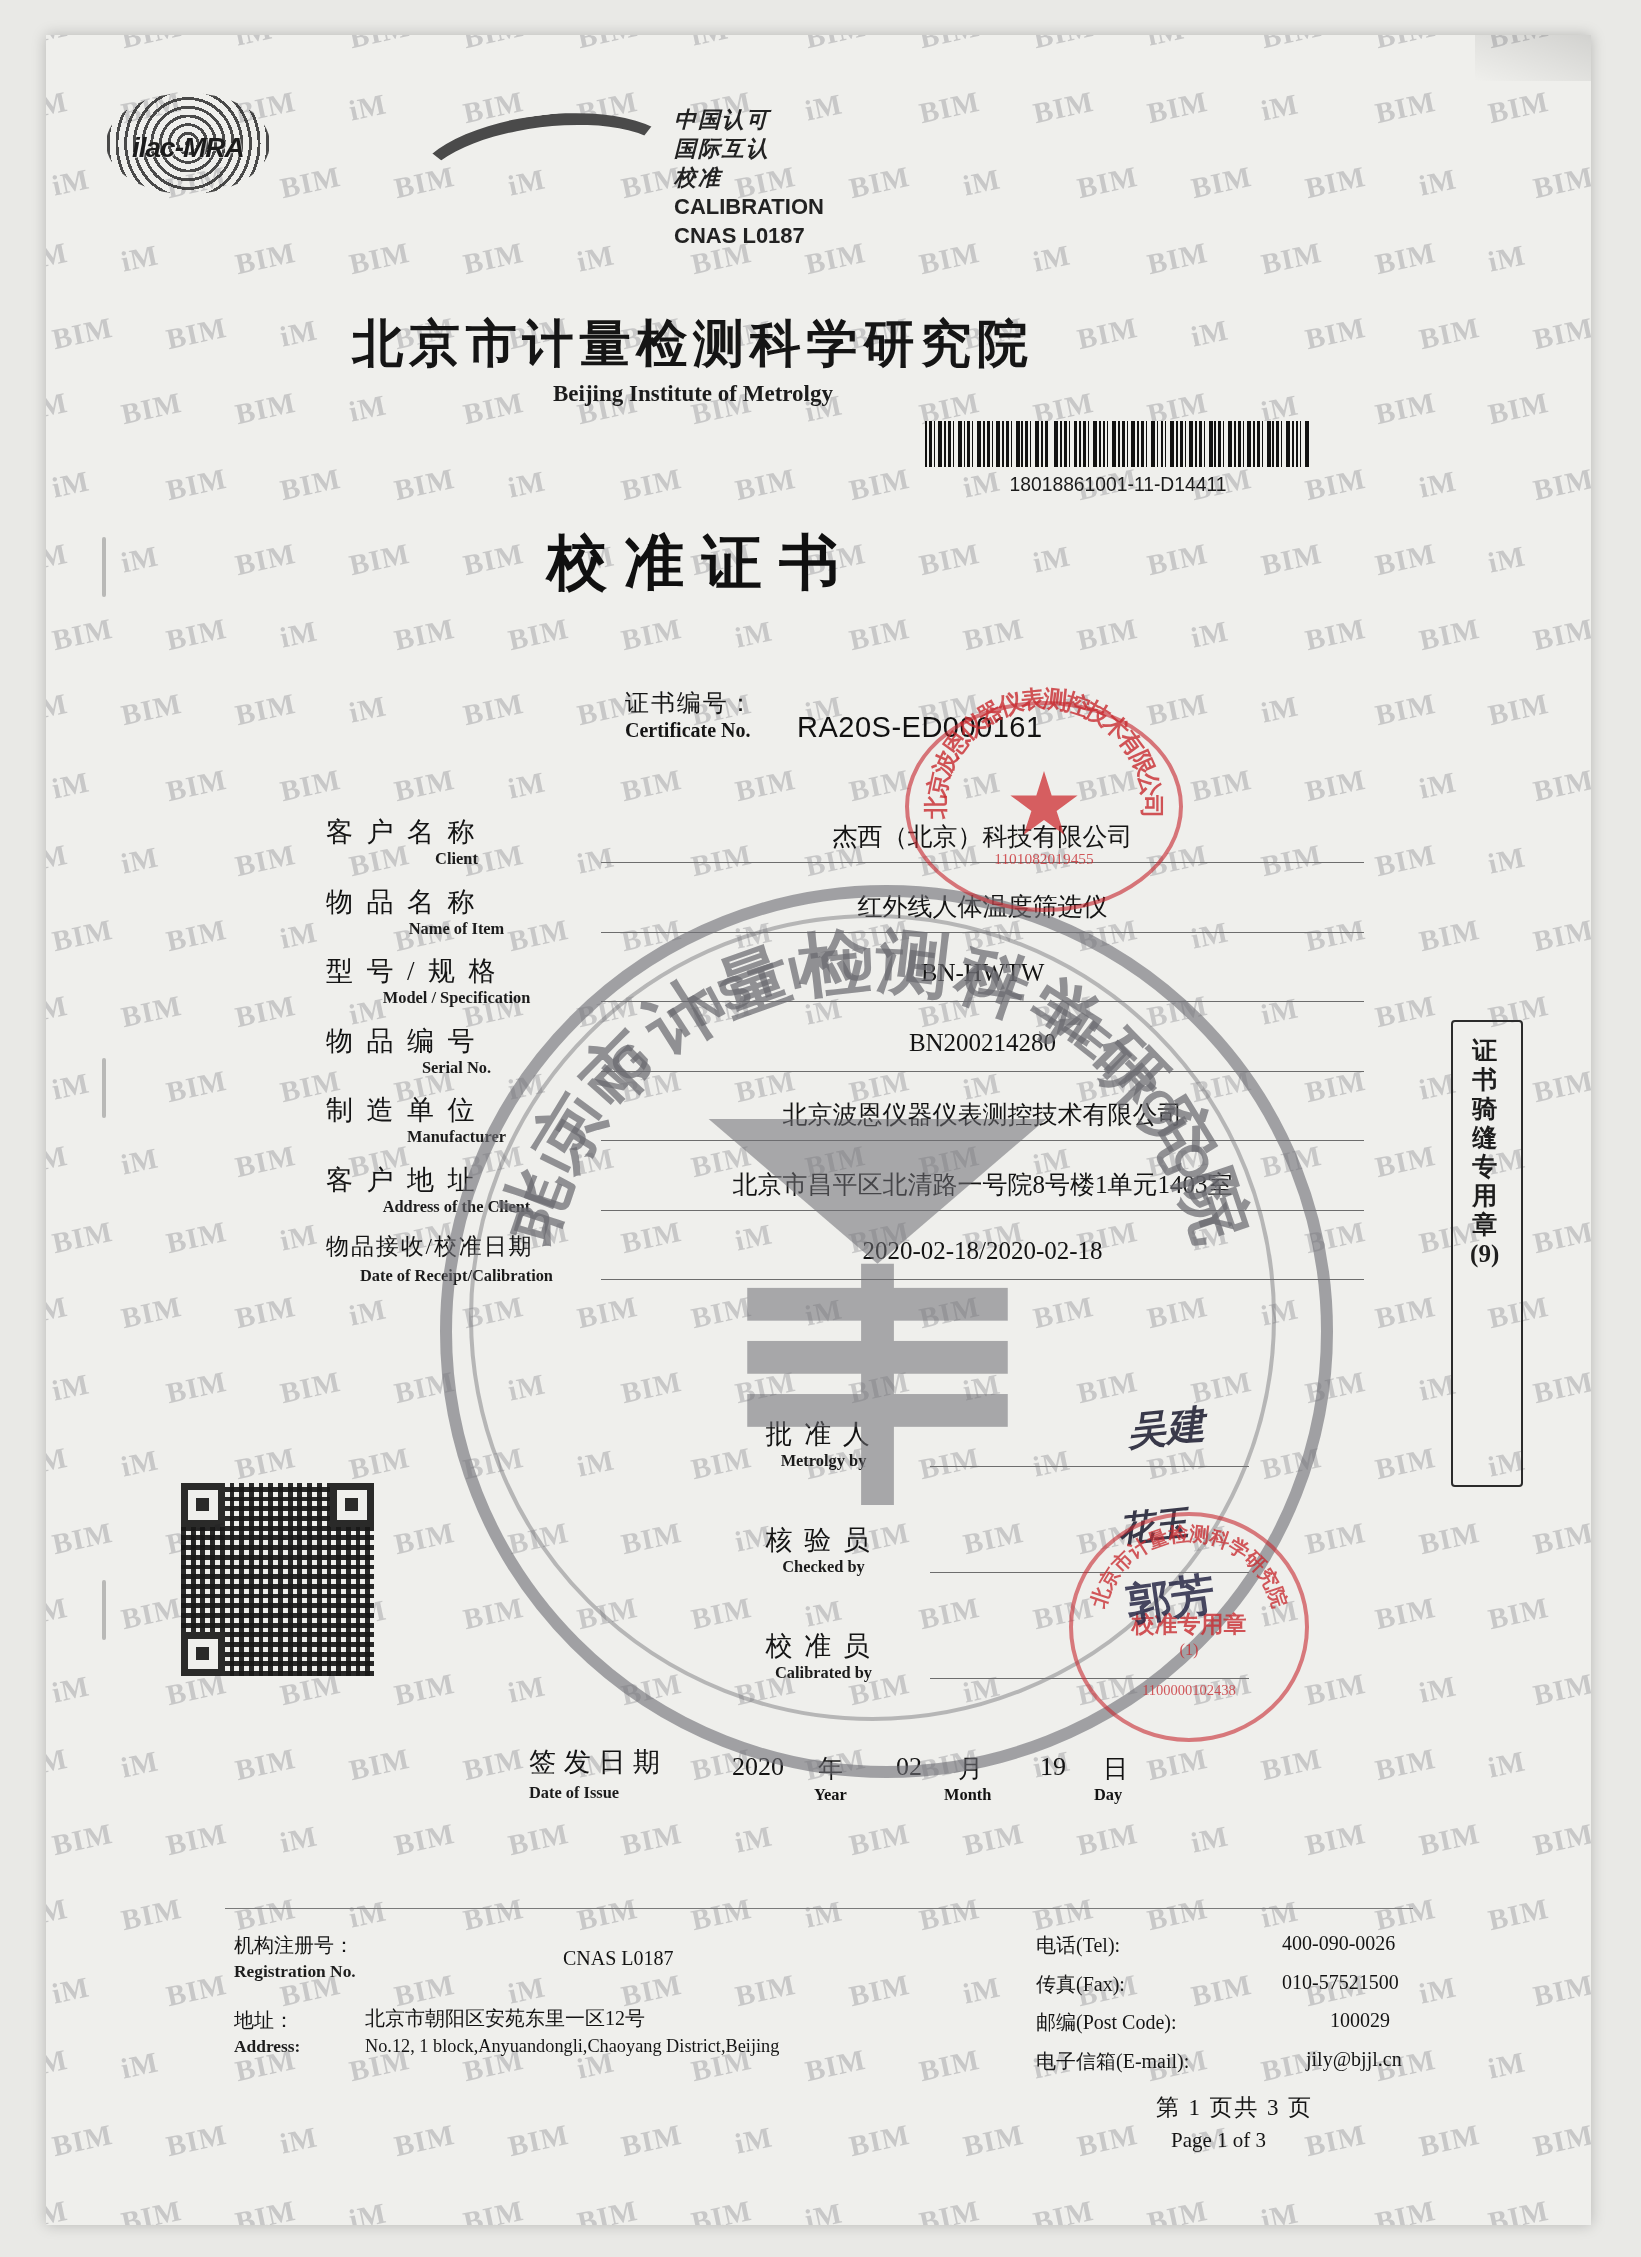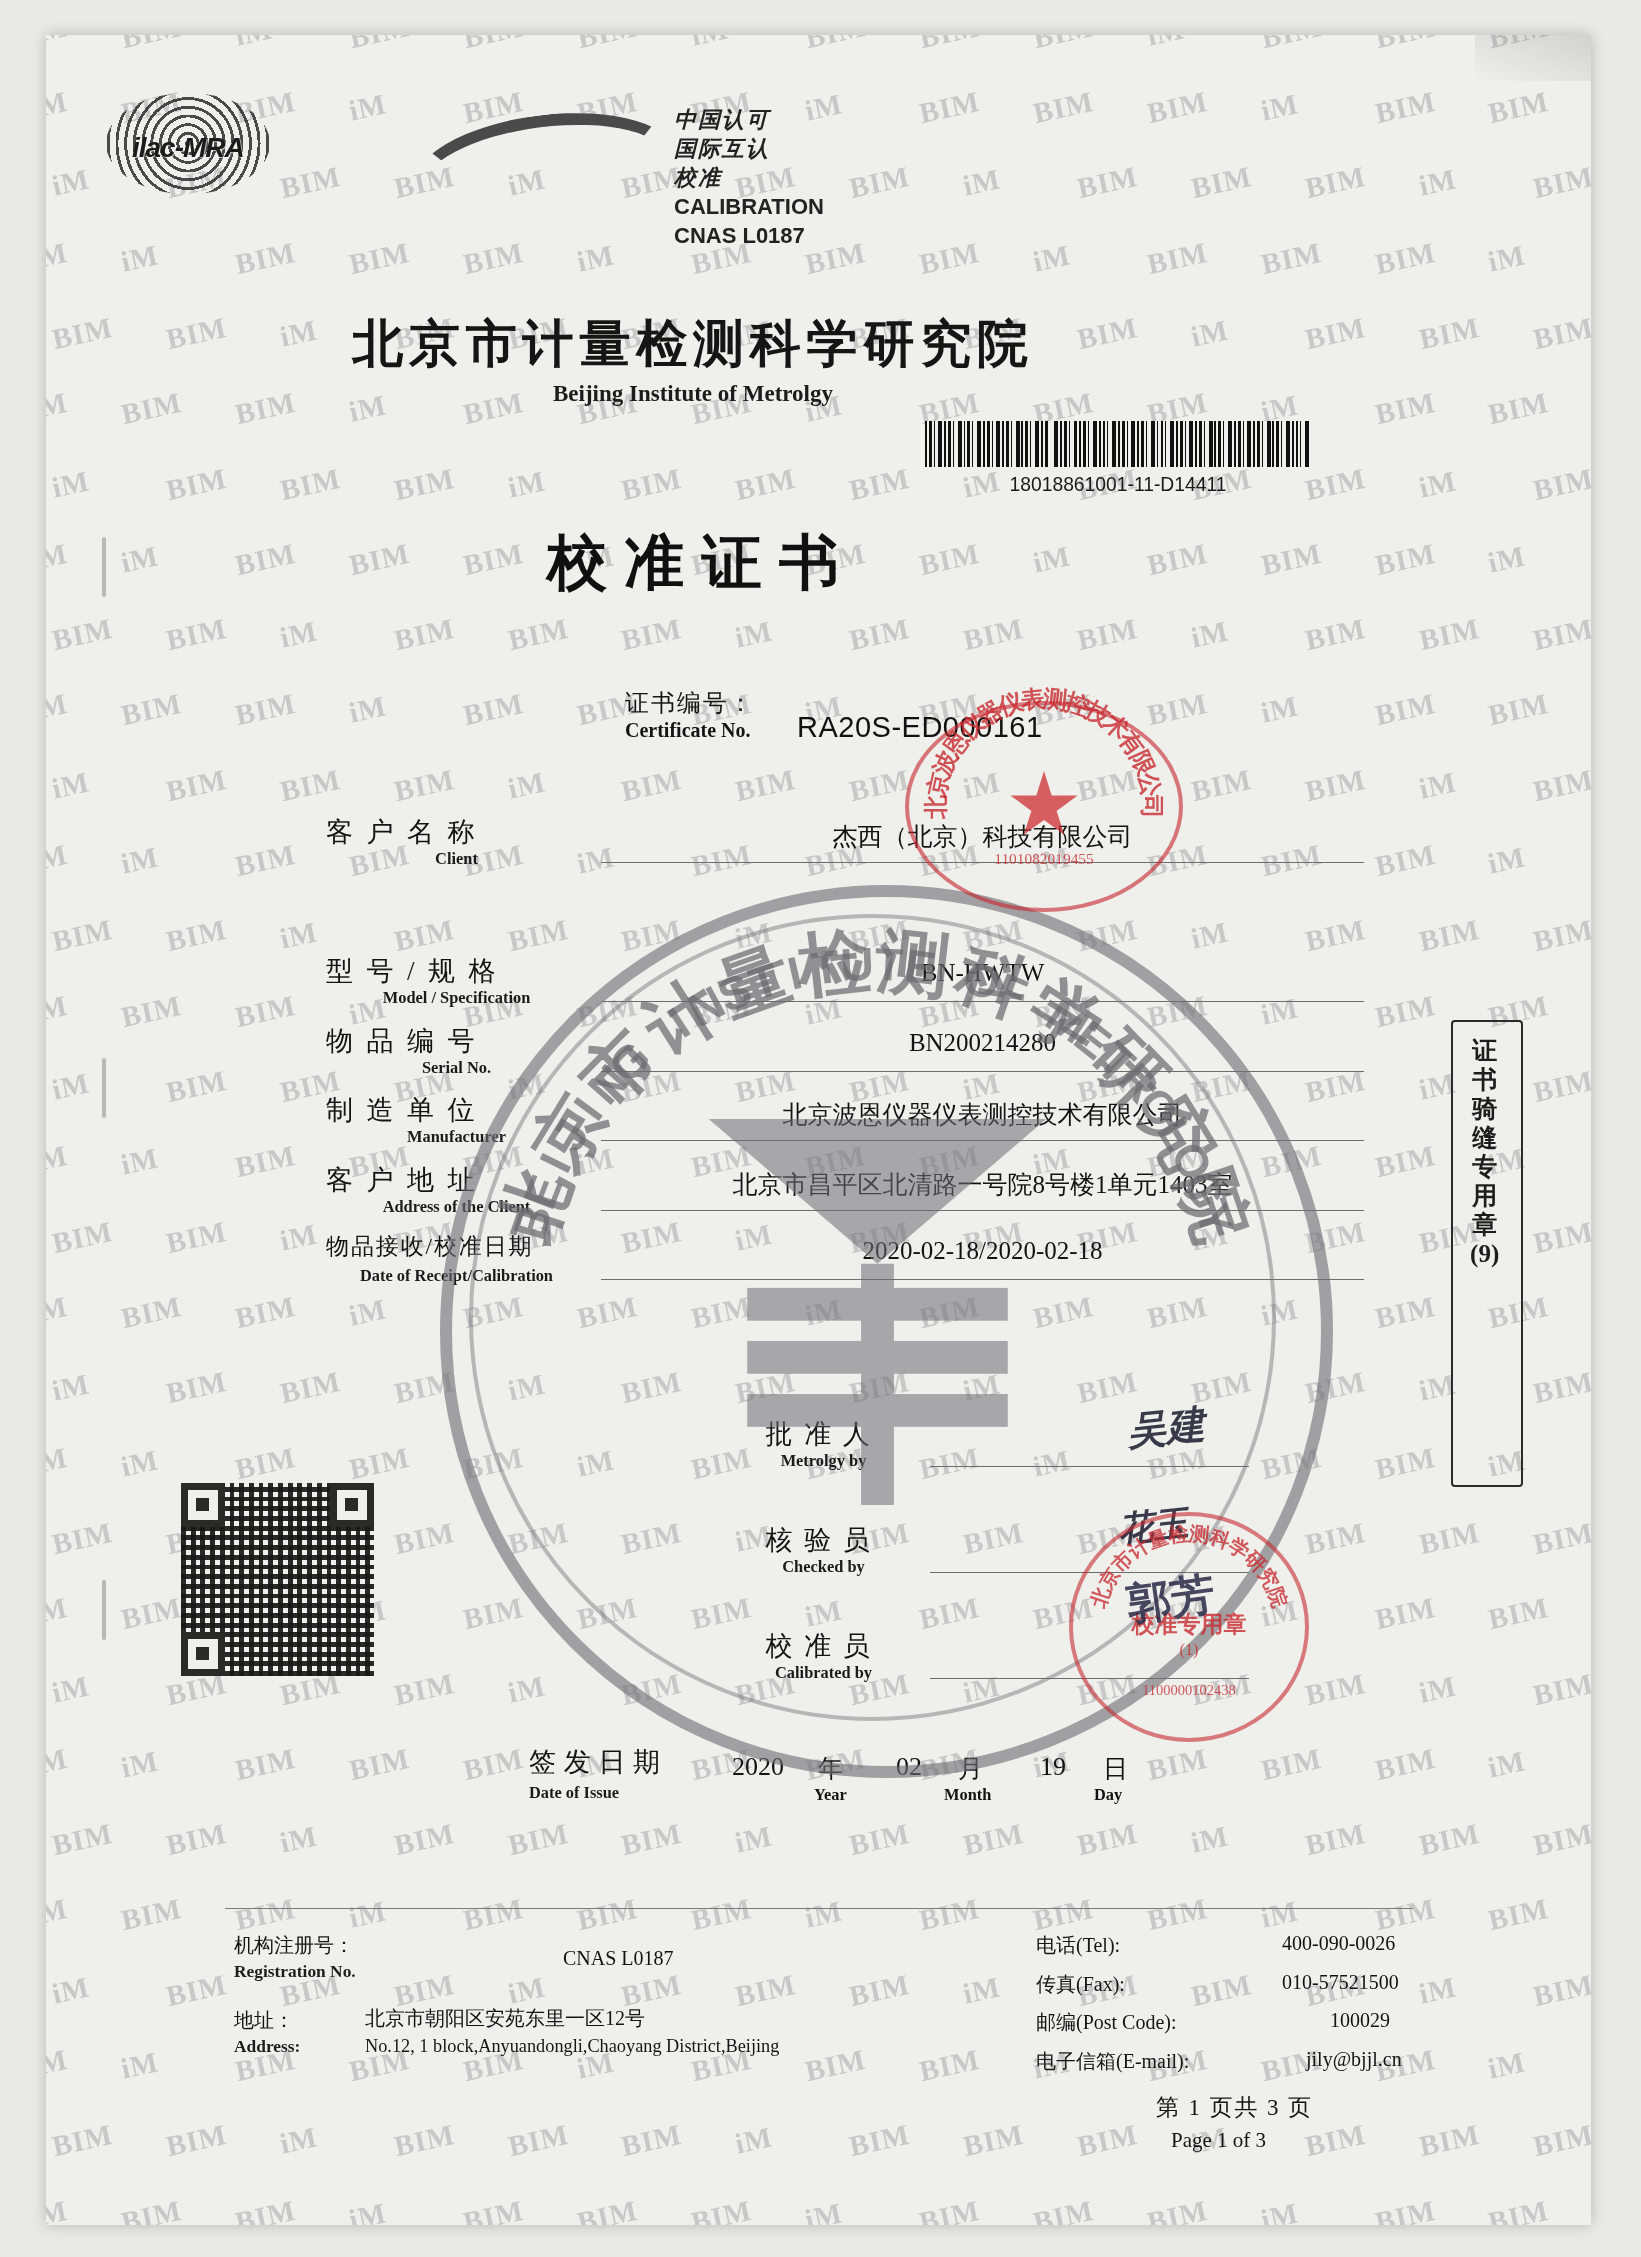--- a/index.html
+++ b/index.html
@@ -1050,20 +1050,26 @@
       <div id="cert-no-en">Certificate No.</div>
       <div id="cert-no-val">RA20S-ED000161</div>
 
       <div class="row" style="top:777px">
         <div class="lab-cn">客户名称</div>
         <div class="lab-en">Client</div>
         <div class="val">杰西（北京）科技有限公司</div>
         <div class="rule"></div>
       </div>
 
+      <div class="row" style="top:847px">
+        <div class="lab-cn">物品名称</div>
+        <div class="lab-en">Name of Item</div>
+        <div class="val">红外线人体温度筛选仪</div>
+        <div class="rule"></div>
+      </div>
 
       <div class="row" style="top:916px">
         <div class="lab-cn">型号/规格</div>
         <div class="lab-en">Model / Specification</div>
         <div class="val">BN-HWTW</div>
         <div class="rule"></div>
       </div>
 
       <div class="row" style="top:986px">
         <div class="lab-cn">物品编号</div>

